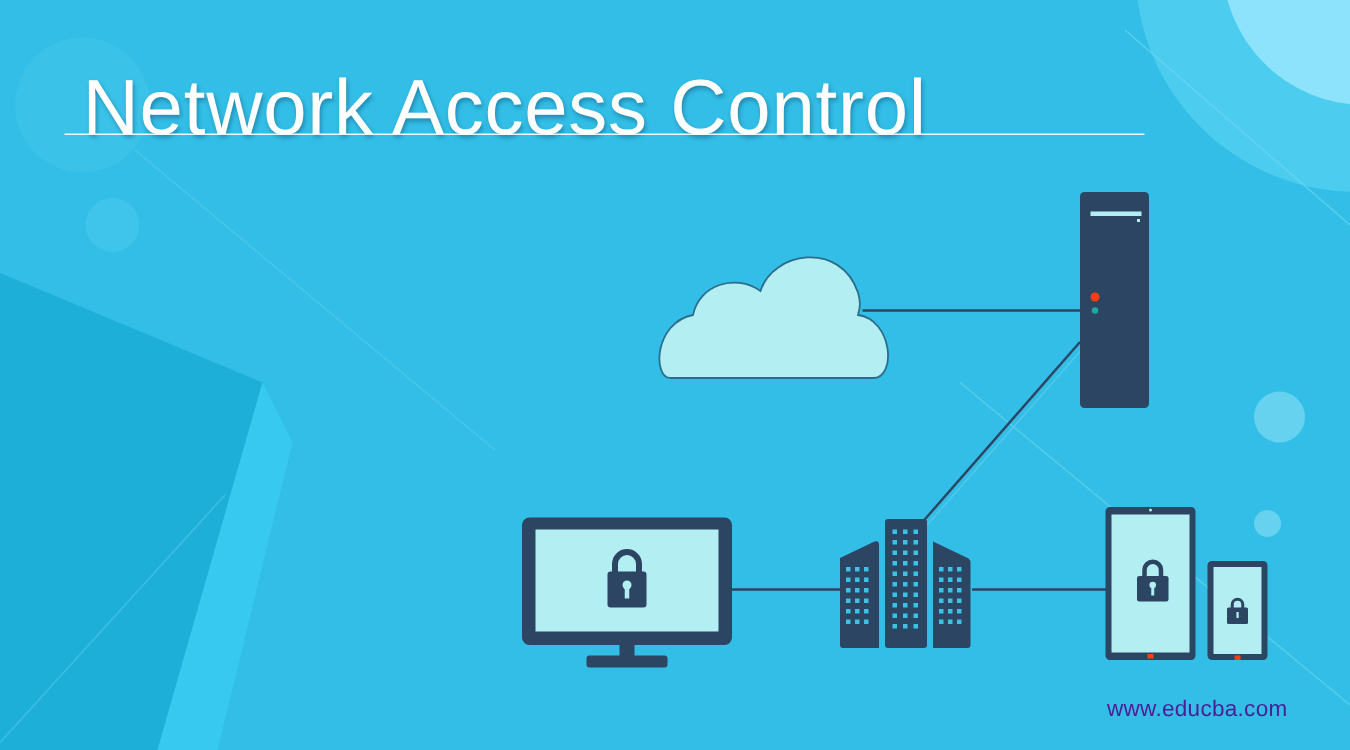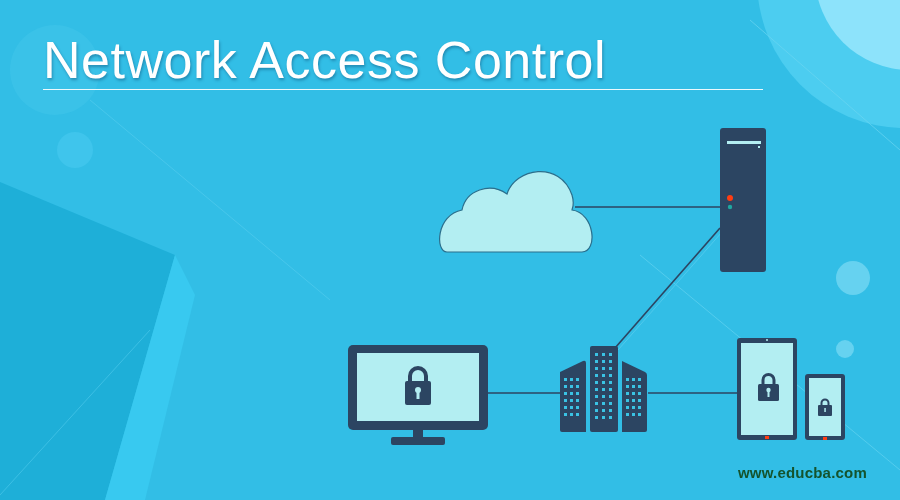--- a/index.html
+++ b/index.html
@@ -1,28 +1,28 @@
 <!DOCTYPE html>
 <html><head>
   <meta charset="utf-8">
   <style>
     html, body { margin: 0; padding: 0; }
     body { width: 900px; height: 500px; overflow: hidden; background: #32bee6; position: relative; font-family: "Liberation Sans", sans-serif; }
     .canvas { position: absolute; left: 0; top: 0; width: 900px; height: 500px; }
     .title {
-      position: absolute; left: 43px; top: 30px; margin: 0;
+      position: absolute; left: 43px; top: 30px; margin: 12px;
       color: #ffffff; font-size: 52px; font-weight: normal; letter-spacing: 0.5px;
       line-height: 60px; white-space: nowrap;
       text-shadow: 1px 2px 3px rgba(0,40,80,0.35);
       font-family: "Liberation Sans", sans-serif;
     }
     .title-rule { position: absolute; left: 43px; top: 89px; width: 720px; height: 1px; background: rgba(255,255,255,0.9); }
     .watermark {
-      position: absolute; left: 738px; top: 464px; color: #14532d;
-      font-size: 15px; font-weight: bold; letter-spacing: 0.2px;
+      position: absolute; left: 738px; top: 464px; color: #4c1d95;
+      font-size: 15px; font-weight: normal; letter-spacing: 0.2px;
       font-family: "Liberation Sans", sans-serif;
     }
   </style>
 </head>
 <body>
 
 <svg class="canvas" viewBox="0 0 900 500" xmlns="http://www.w3.org/2000/svg">
 
   <g>
     <rect x="0" y="0" width="900" height="500" fill="#32bee6"></rect>

